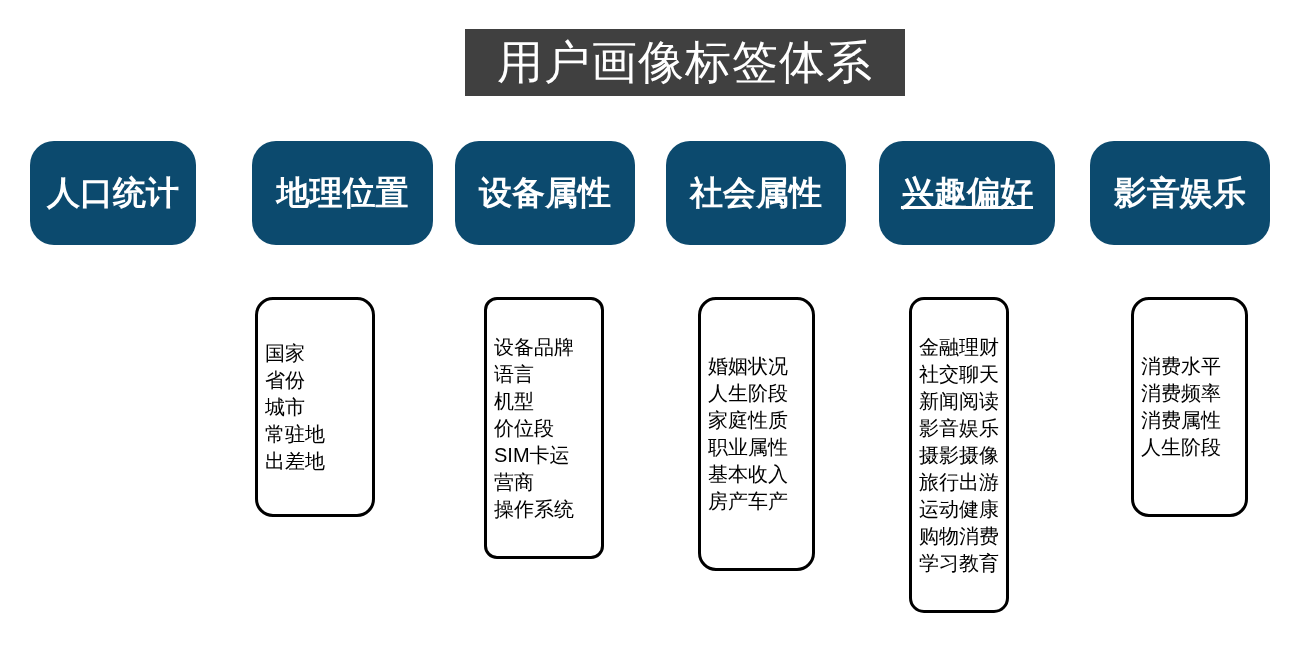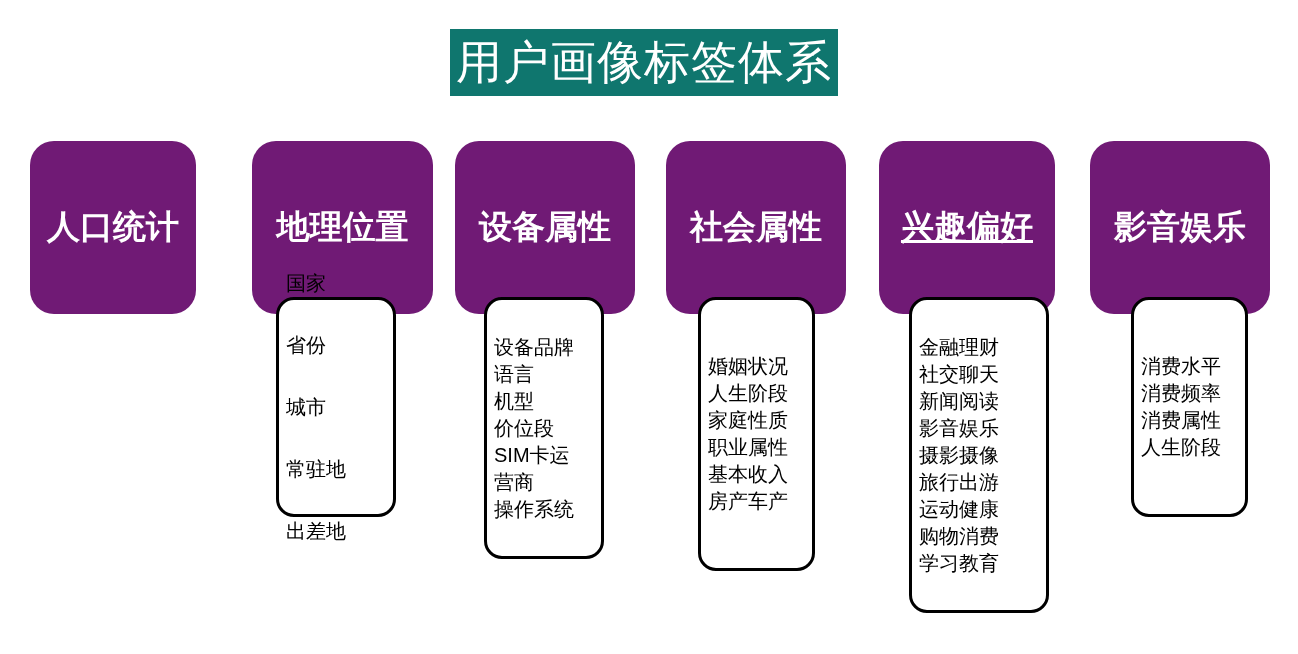--- a/index.html
+++ b/index.html
@@ -10,40 +10,40 @@
   }
   .canvas {
     position: relative;
     width: 1298px;
     height: 654px;
     background: #ffffff;
     overflow: hidden;
   }
   .page-title {
     position: absolute;
-    left: 450px;
+    left: 465px;
     top: 29px;
-    width: 388px;
+    width: 440px;
     height: 67px;
-    background: #0f766e;
+    background: #404040;
     color: #ffffff;
     font-family: "DejaVu Serif", "Liberation Serif", serif;
     font-size: 46px;
     font-weight: 400;
     display: flex;
     align-items: center;
     justify-content: center;
     white-space: nowrap;
     letter-spacing: 1px;
   }
   .header-box {
     position: absolute;
     top: 141px;
-    height: 173px;
-    background: #701a75;
+    height: 104px;
+    background: #0c4a6e;
     border-radius: 24px;
     color: #ffffff;
     font-size: 33px;
     font-weight: 700;
     display: flex;
     align-items: center;
     justify-content: center;
     white-space: nowrap;
   }
   .list-box {
@@ -67,24 +67,24 @@
     white-space: nowrap;
   }
   
   .h-c1 { left: 30px;   width: 166px; }
   .h-c2 { left: 252px;  width: 181px; }
   .h-c3 { left: 455px;  width: 180px; }
   .h-c4 { left: 666px;  width: 180px; }
   .h-c5 { left: 879px;  width: 176px; text-decoration: underline; }
   .h-c6 { left: 1090px; width: 180px; }
   .l-c1 { left: 44px;   width: 121px; height: 220px; }
-  .l-c2 { left: 276px;  width: 120px; height: 220px; gap: 35px; }
-  .l-c3 { left: 484px;  width: 120px; height: 262px; }
+  .l-c2 { left: 255px;  width: 120px; height: 220px; }
+  .l-c3 { left: 484px;  width: 120px; height: 262px; border-radius: 13px; }
   .l-c4 { left: 698px;  width: 117px; height: 274px; }
-  .l-c5 { left: 909px;  width: 140px; height: 316px; }
+  .l-c5 { left: 909px;  width: 100px; height: 316px; border-radius: 15px; }
   .l-c6 { left: 1131px; width: 117px; height: 220px; }
 </style>
 </head>
 <body>
 
 <div class="canvas">
 
   <div class="page-title">用户画像标签体系</div>
 
   <div class="header-box h-c1">人口统计</div>

